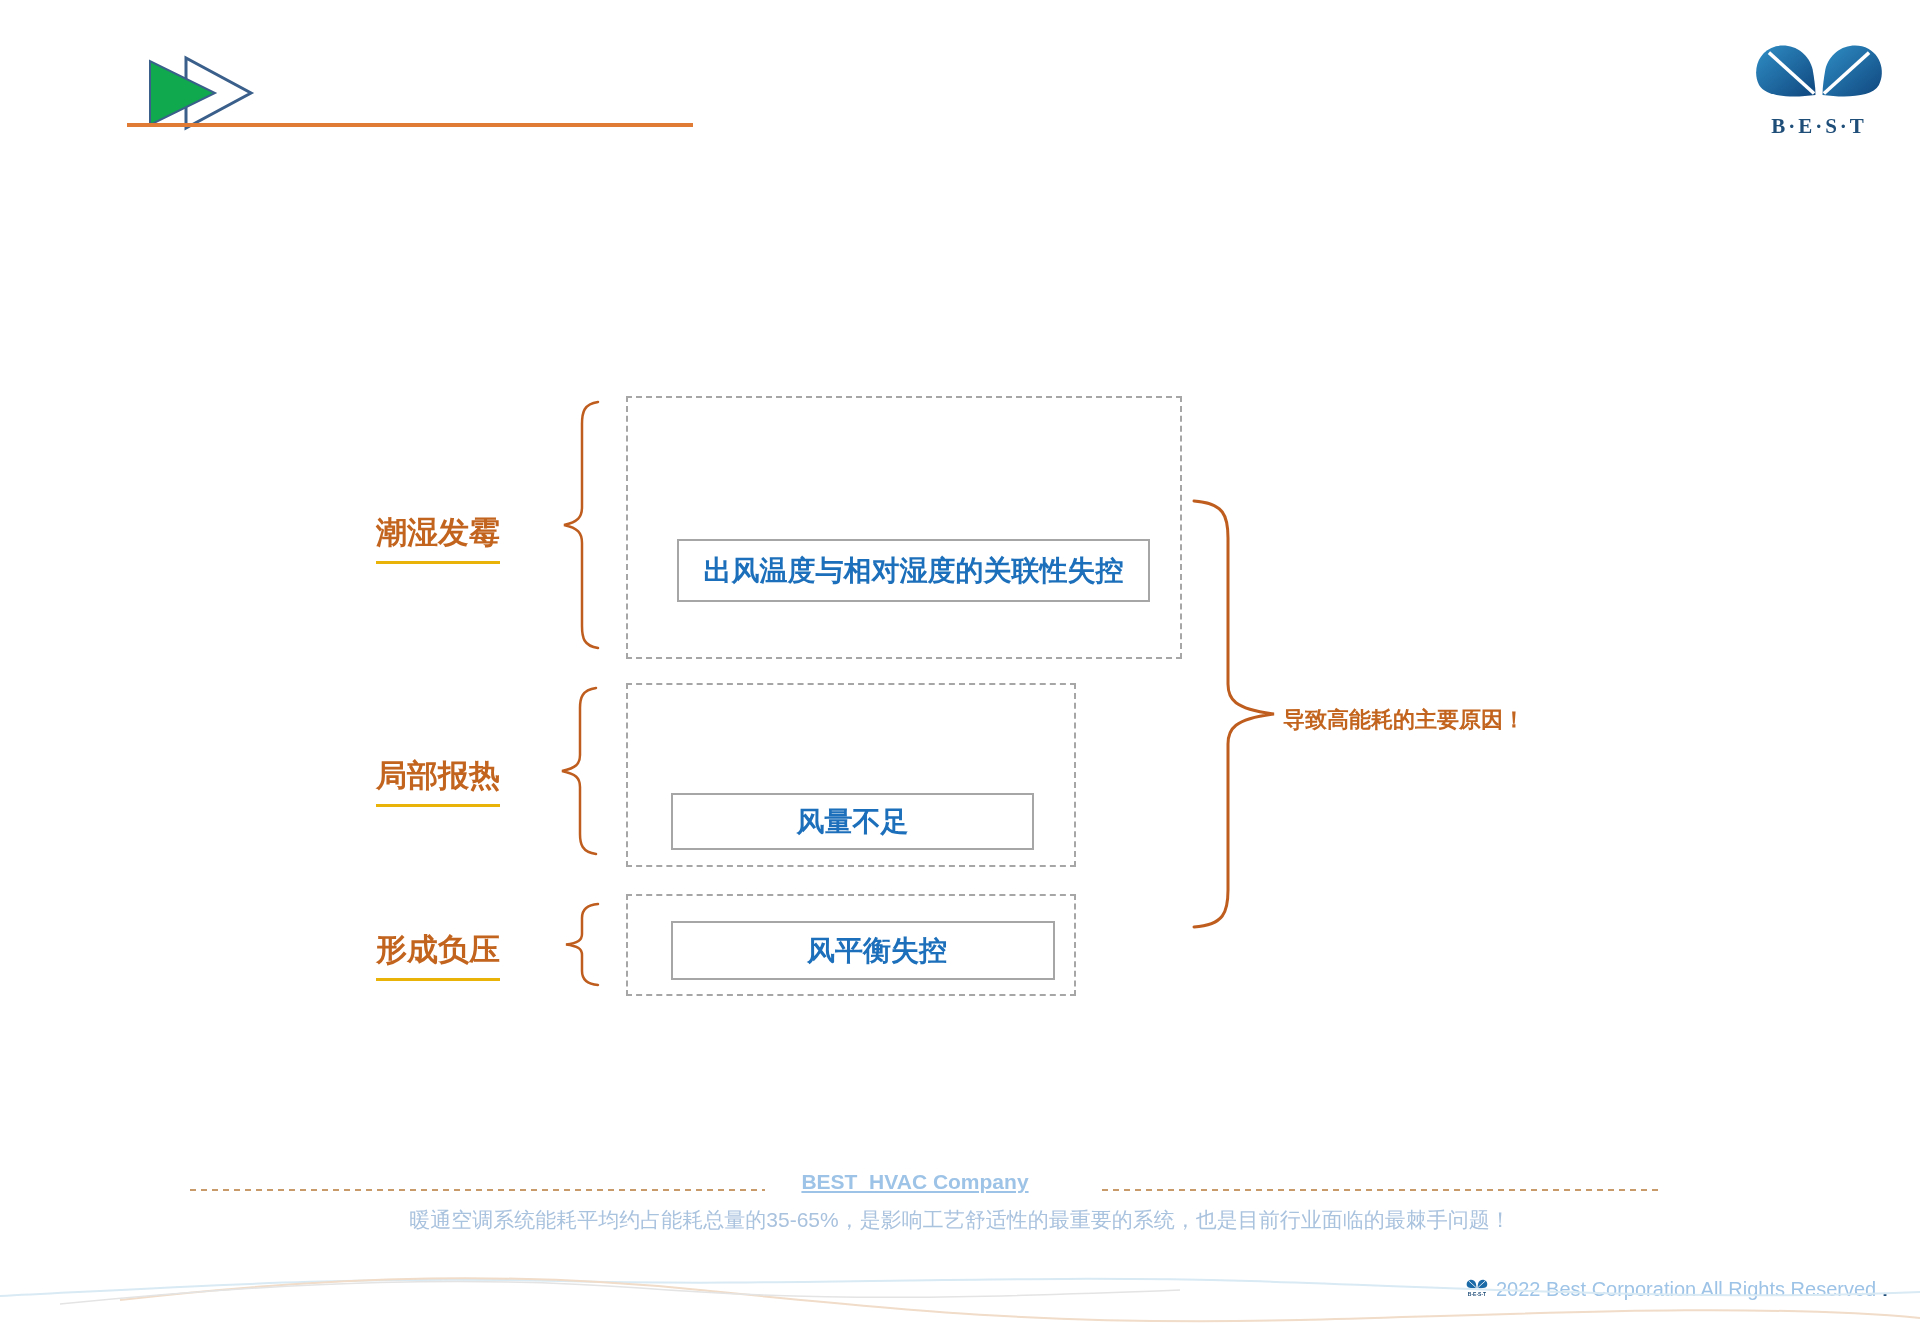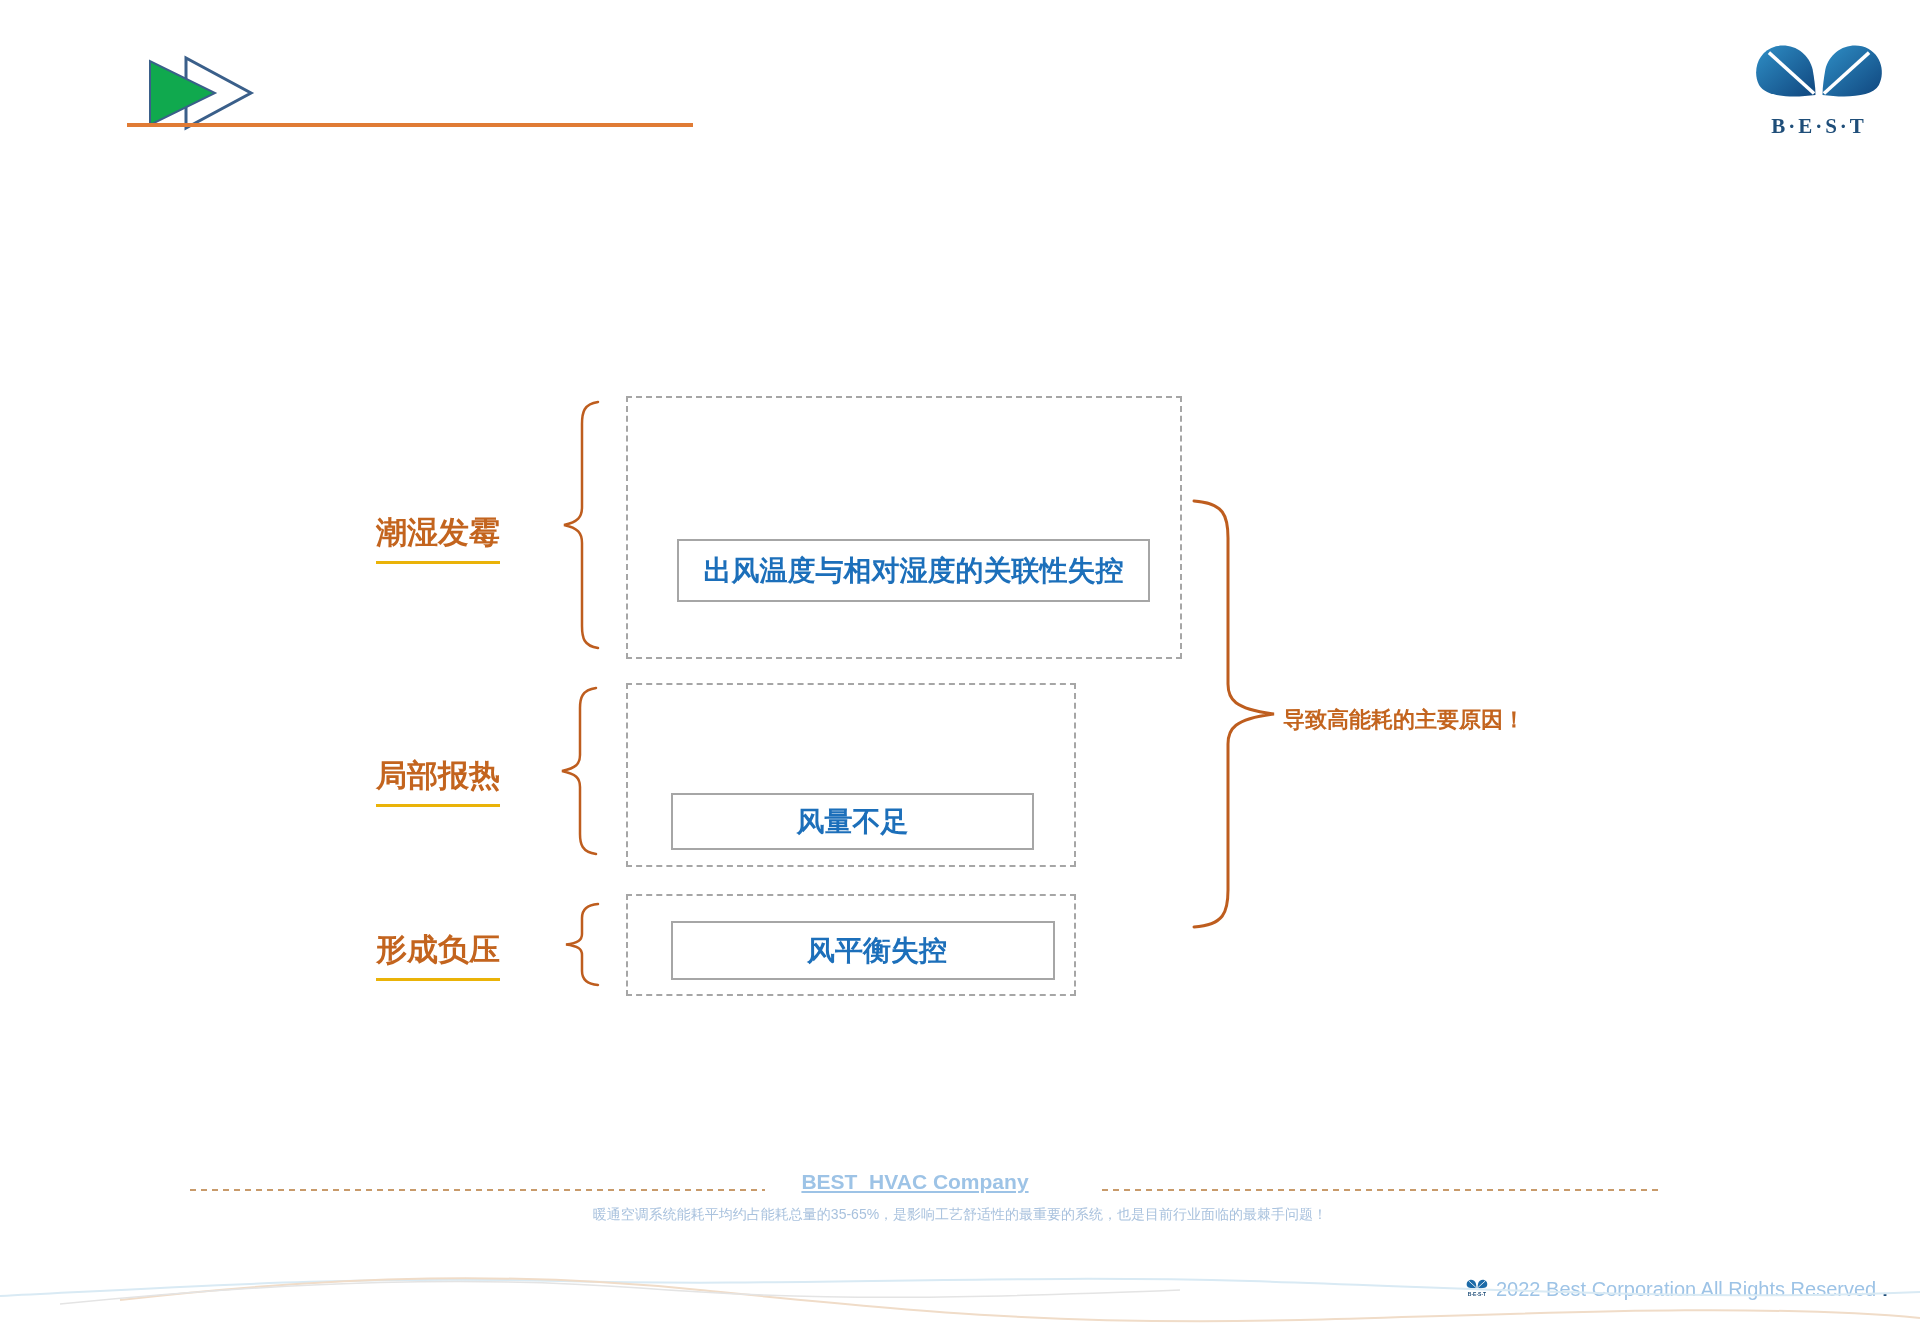--- a/index.html
+++ b/index.html
@@ -40,21 +40,21 @@
     position:absolute;height:2px;top:1189px;
     background:repeating-linear-gradient(90deg,#C89A6A 0 6px,transparent 6px 11px);
   }
   .company-link{
     position:absolute;left:770px;top:1170px;width:290px;text-align:center;
     font-size:21px;font-weight:bold;color:#9DC3E6;text-decoration:underline;
     white-space:pre;cursor:pointer;
   }
   .footer-note{
     position:absolute;left:0;right:0;top:1206px;text-align:center;
-    font-size:14px;color:#A9C2DE;white-space:pre;
+    font-size:21px;color:#A9C2DE;white-space:pre;
   }
   .copyright{
     position:absolute;left:1464px;top:1276px;display:flex;align-items:center;gap:6px;
     font-size:20px;color:#9DC3E6;white-space:pre;
   }
   .copyright .mini-logo{width:26px;height:26px;display:flex;flex-direction:column;align-items:center;}
   .copyright .mini-logo .mini-text{font-size:5px;color:#1F4E79;font-weight:bold;line-height:5px;}
   .copyright .period{color:#1F4E79;font-weight:bold;}
   .waves{position:absolute;left:0;top:1238px;width:1920px;height:91px;pointer-events:none;}
 </style>

